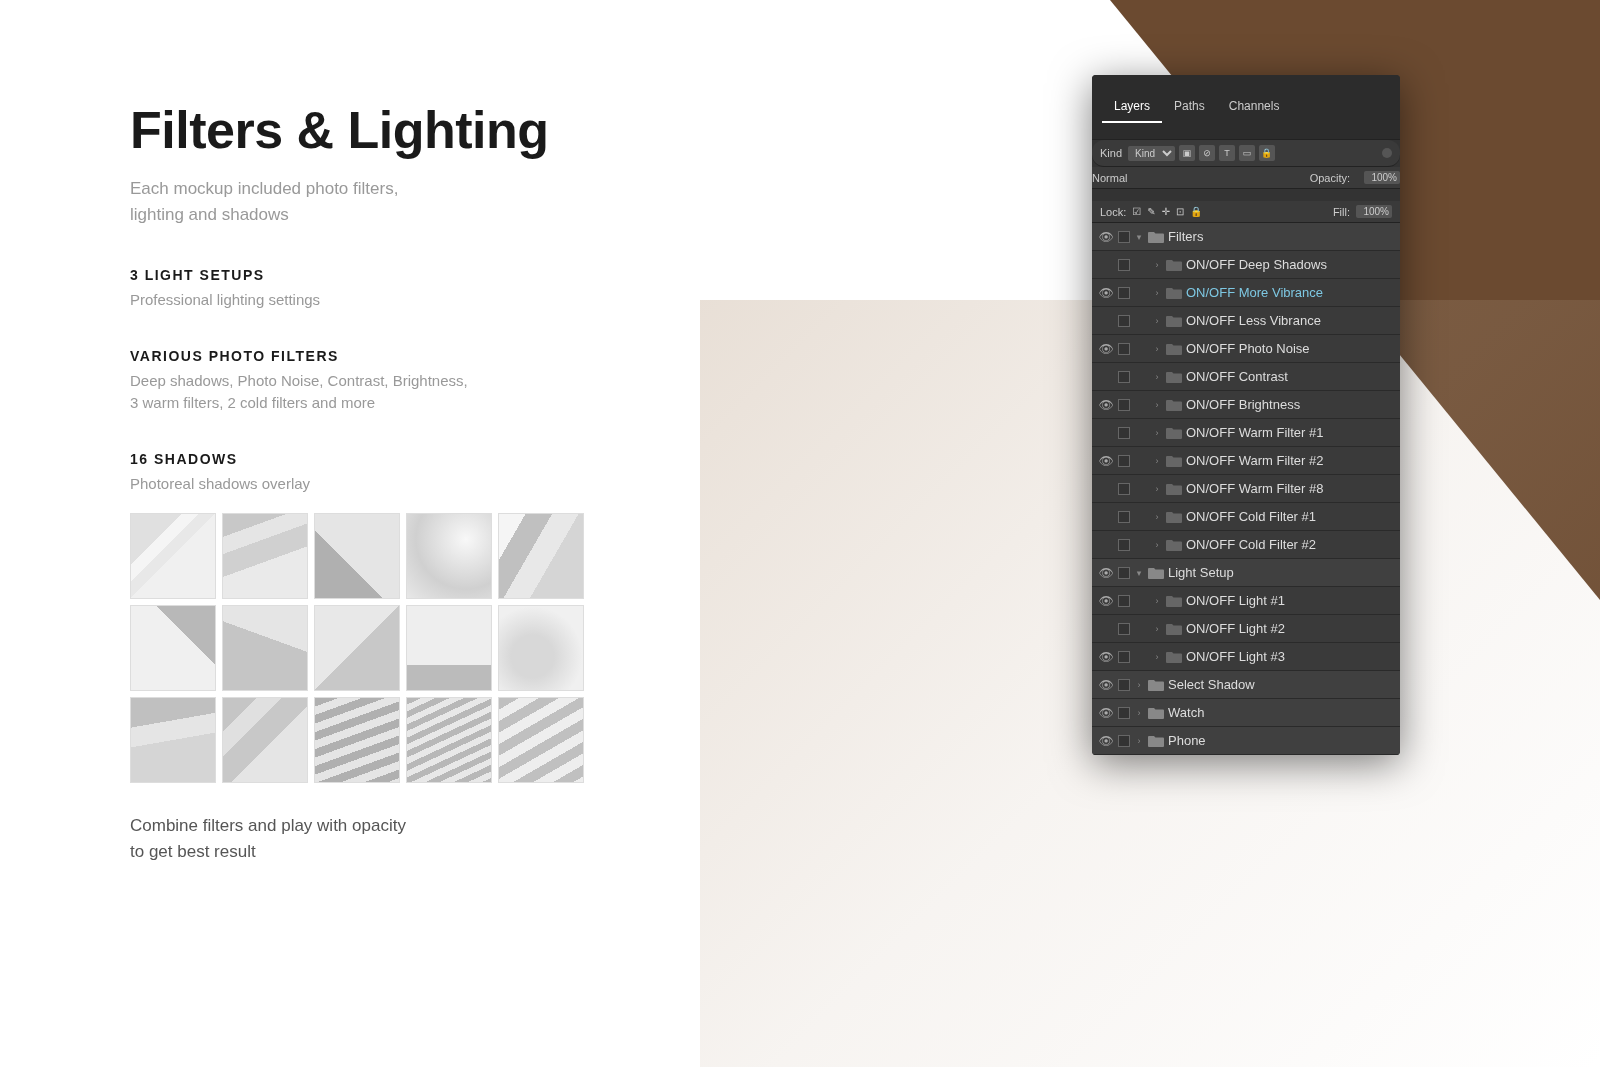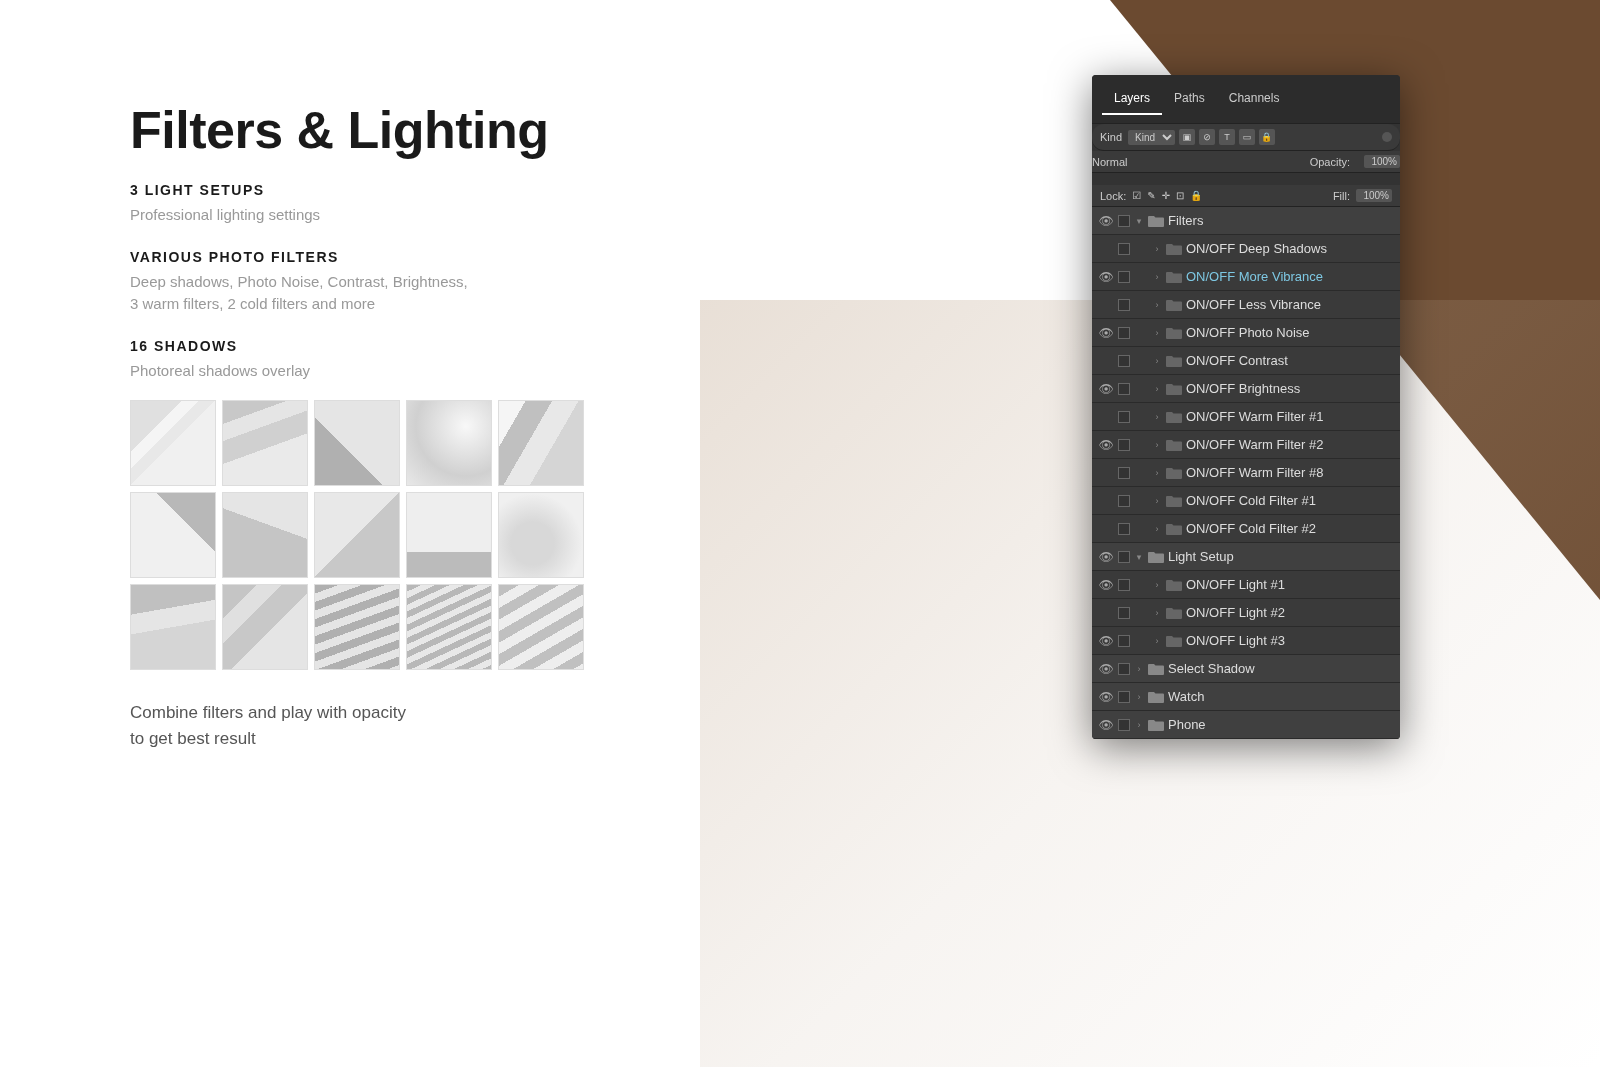--- a/index.html
+++ b/index.html
@@ -59,21 +59,21 @@
       margin-bottom: 40px;
     }
 
     .section-heading {
       font-size: 14px;
       font-weight: 800;
       letter-spacing: 1.5px;
       color: #1a1a1a;
       text-transform: uppercase;
       margin-bottom: 6px;
-      margin-top: 22px;
+      margin-top: 36px;
     }
 
     .section-desc {
       font-size: 15px;
       color: #999;
       line-height: 1.5;
     }
 
     
     .shadow-grid {
@@ -127,21 +127,21 @@
       box-shadow: 0 8px 40px rgba(0,0,0,0.5);
       z-index: 10;
       overflow: hidden;
     }
 
     
     .ps-tabs {
       display: flex;
       background: #2c2c2c;
       border-bottom: 1px solid #222;
-      padding: 8px 10px;
+      padding: 16px 10px;
     }
 
     .ps-tab {
       padding: 8px 12px;
       font-size: 12px;
       color: #ccc;
       cursor: pointer;
       border-bottom: 2px solid transparent;
     }
 
@@ -328,20 +328,21 @@
     .ps-layers::-webkit-scrollbar-thumb { background: #555; }
   </style>
 </head>
 <body>
 
 <div class="bg-triangle"></div>
 <div class="bg-shadow"></div>
 
 <div class="left-content">
   <h1 class="main-title">Filters &amp; Lighting</h1>
+  <p class="subtitle">Each mockup included photo filters,<br>lighting and shadows</p>
 
   <div>
     <h3 class="section-heading">3 LIGHT SETUPS</h3>
     <p class="section-desc">Professional lighting settings</p>
   </div>
 
   <div>
     <h3 class="section-heading">VARIOUS PHOTO FILTERS</h3>
     <p class="section-desc">Deep shadows, Photo Noise, Contrast, Brightness,<br>3 warm filters, 2 cold filters and more</p>
   </div>

